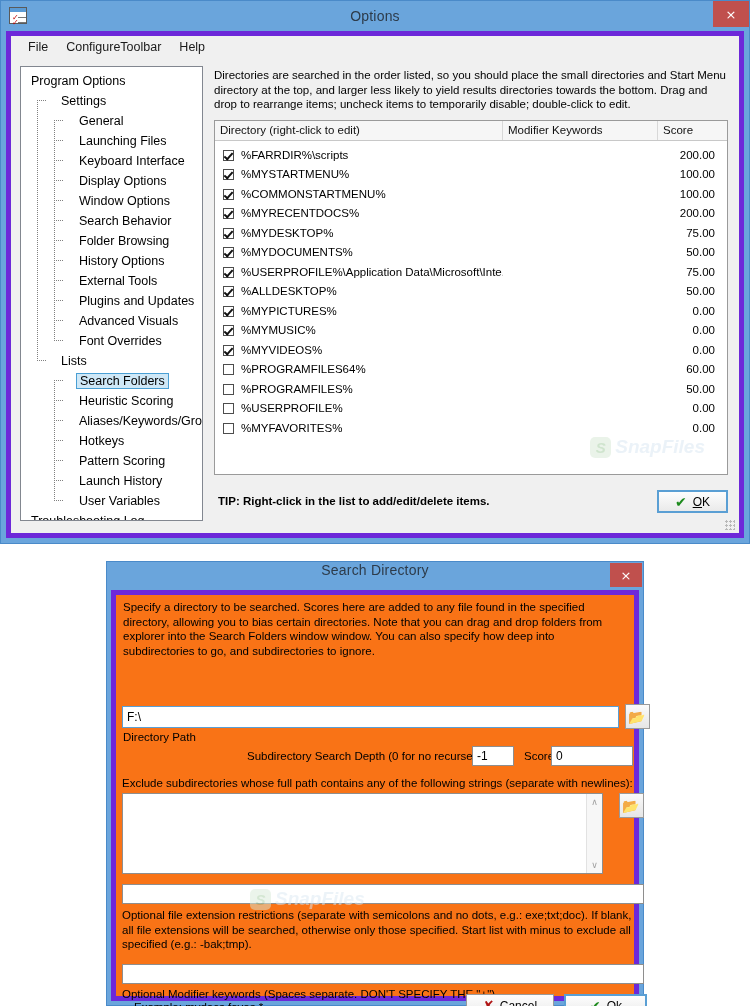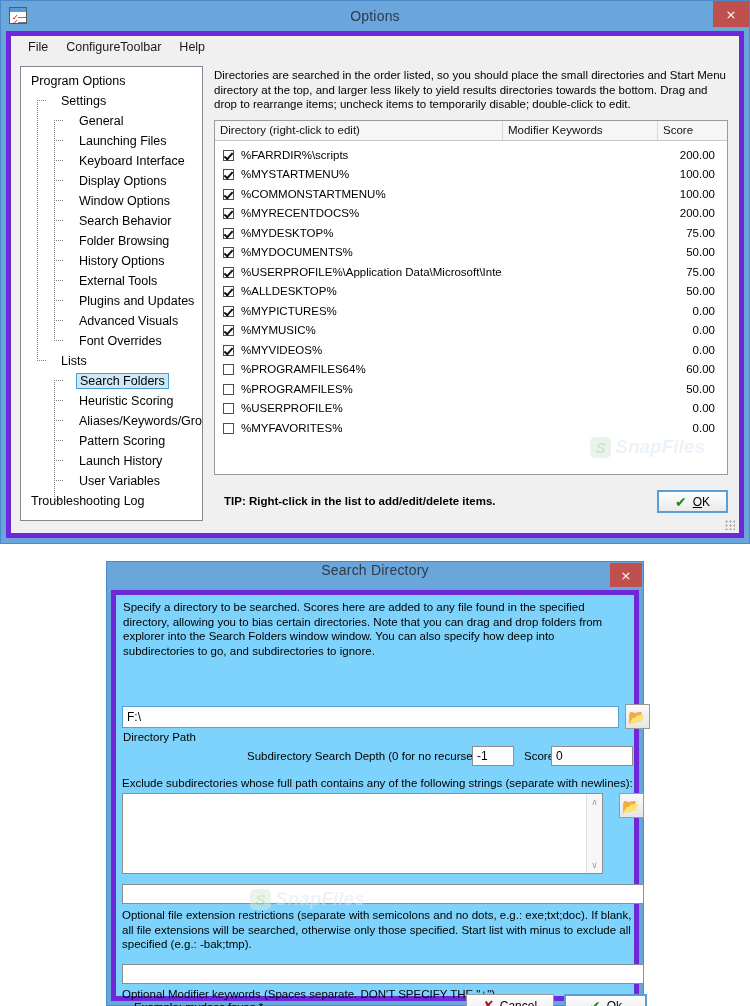--- a/index.html
+++ b/index.html
@@ -262,21 +262,21 @@
     position: absolute;
     left: 4px; right: 2px; bottom: 8px;
     height: 28px;
     display: flex;
     align-items: center;
   }
   .tip-text {
     font-size: 11.5px;
     font-weight: bold;
     color: #000;
-    margin-left: 10px;
+    margin-left: 4px;
     font-family: "Liberation Sans", sans-serif;
   }
   .btn {
     display: flex;
     align-items: center;
     justify-content: center;
     gap: 6px;
     background: linear-gradient(to bottom,#fdfdfd,#eaeaea);
     border: 1px solid #9a9a9a;
     font-size: 12px;
@@ -312,21 +312,21 @@
       radial-gradient(circle at 1.5px 1.5px, #b8b8b8 1px, transparent 1.2px);
     background-size: 4px 4px;
   }
 
   
   #search-dir-window {
     left: 106px; top: 561px;
     width: 538px; height: 445px;
   }
   #search-dir-window .win-body {
-    background: #7dd3fc;
+    background: #f97316;
     left: 4px; right: 4px; top: 28px; bottom: 4px;
   }
   #search-dir-window .titlebar { height: 16px; }
   #search-dir-window .close-btn {
     width: 32px; height: 24px;
     right: 1px; top: 1px;
   }
   .sd-desc {
     font-size: 11.5px;
     color: #000;
@@ -470,20 +470,23 @@
               <span class="lbl">Lists</span>
             </div>
             <div class="tree-row sel" style="padding-left: 56px;">
               <span class="lbl">Search Folders</span>
             </div>
             <div class="tree-row" style="padding-left: 56px;">
               <span class="lbl">Heuristic Scoring</span>
             </div>
             <div class="tree-row" style="padding-left: 56px;">
               <span class="lbl">Aliases/Keywords/Groups</span>
+            </div>
+            <div class="tree-row" style="padding-left: 56px;">
+              <span class="lbl">Hotkeys</span>
             </div>
             <div class="tree-row" style="padding-left: 56px;">
               <span class="lbl">Pattern Scoring</span>
             </div>
             <div class="tree-row" style="padding-left: 56px;">
               <span class="lbl">Launch History</span>
             </div>
             <div class="tree-row" style="padding-left: 56px;">
               <span class="lbl">User Variables</span>
             </div>

